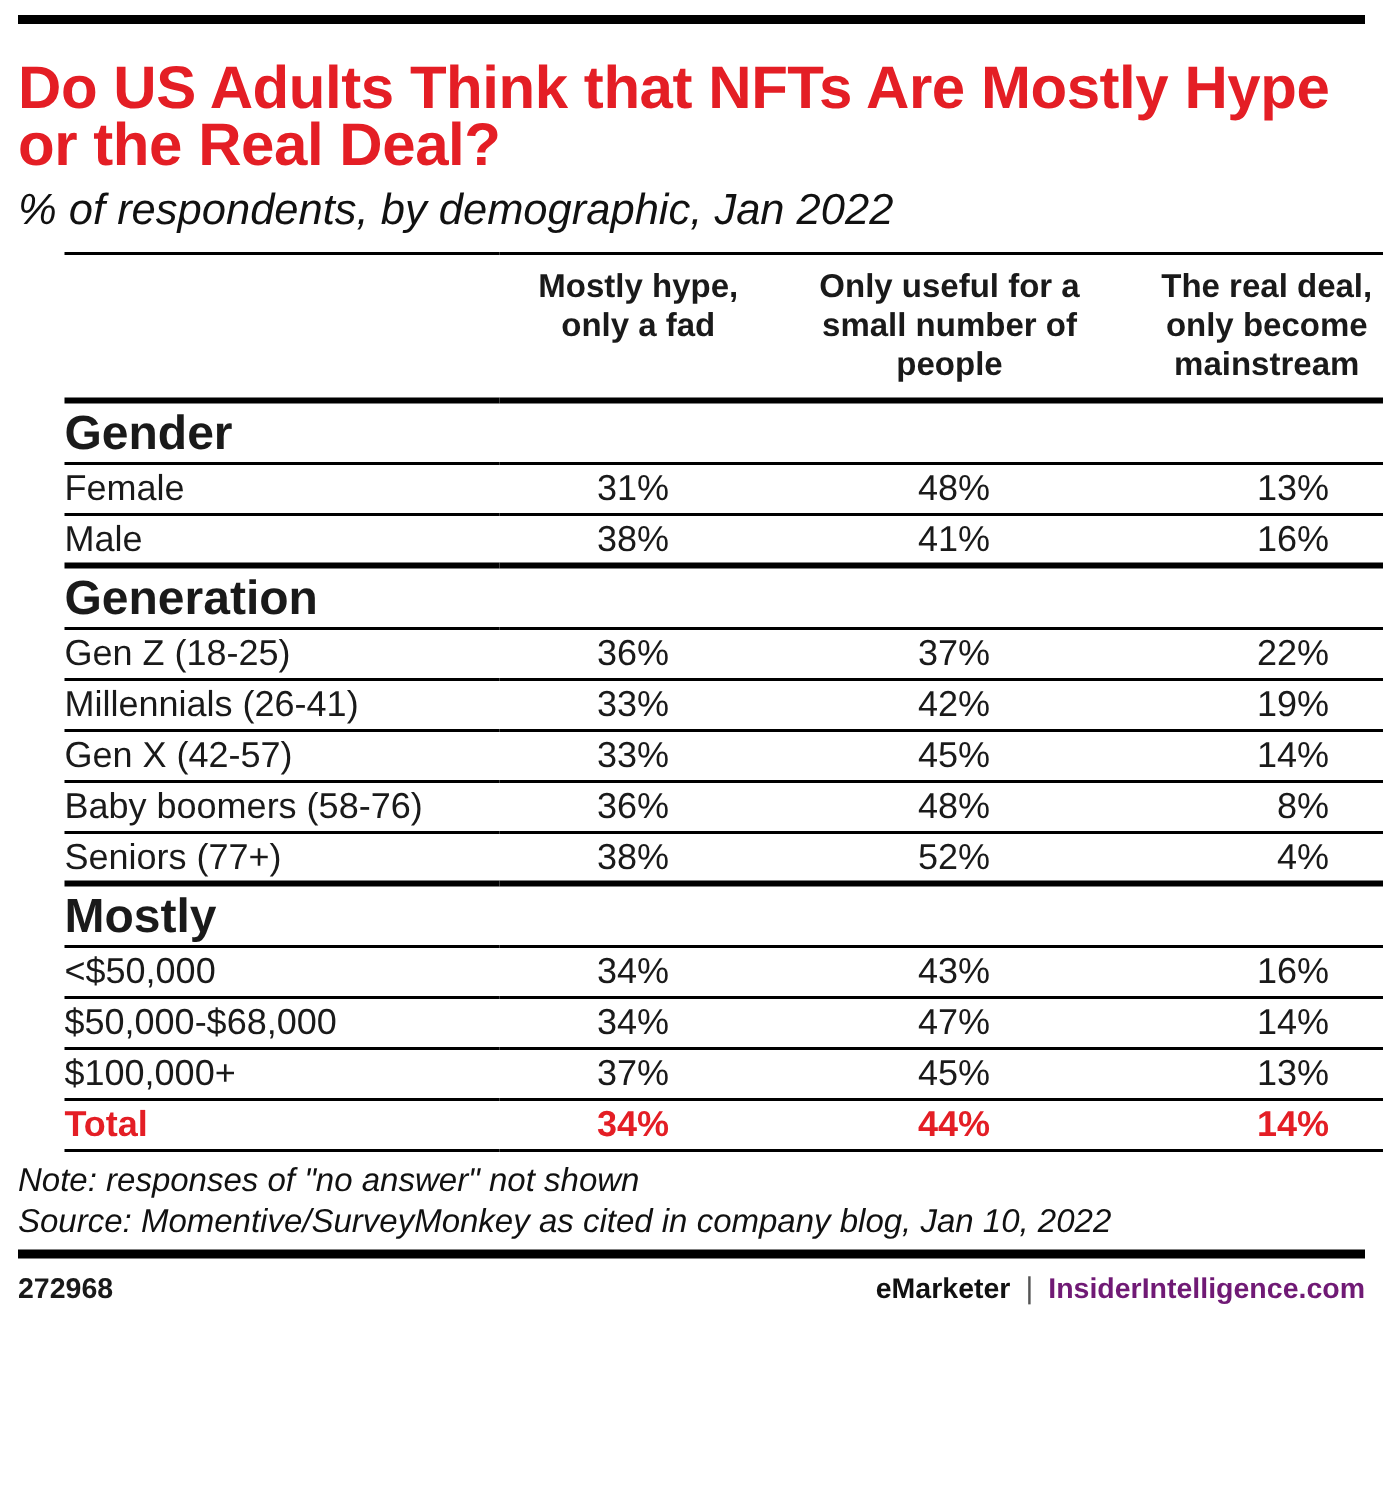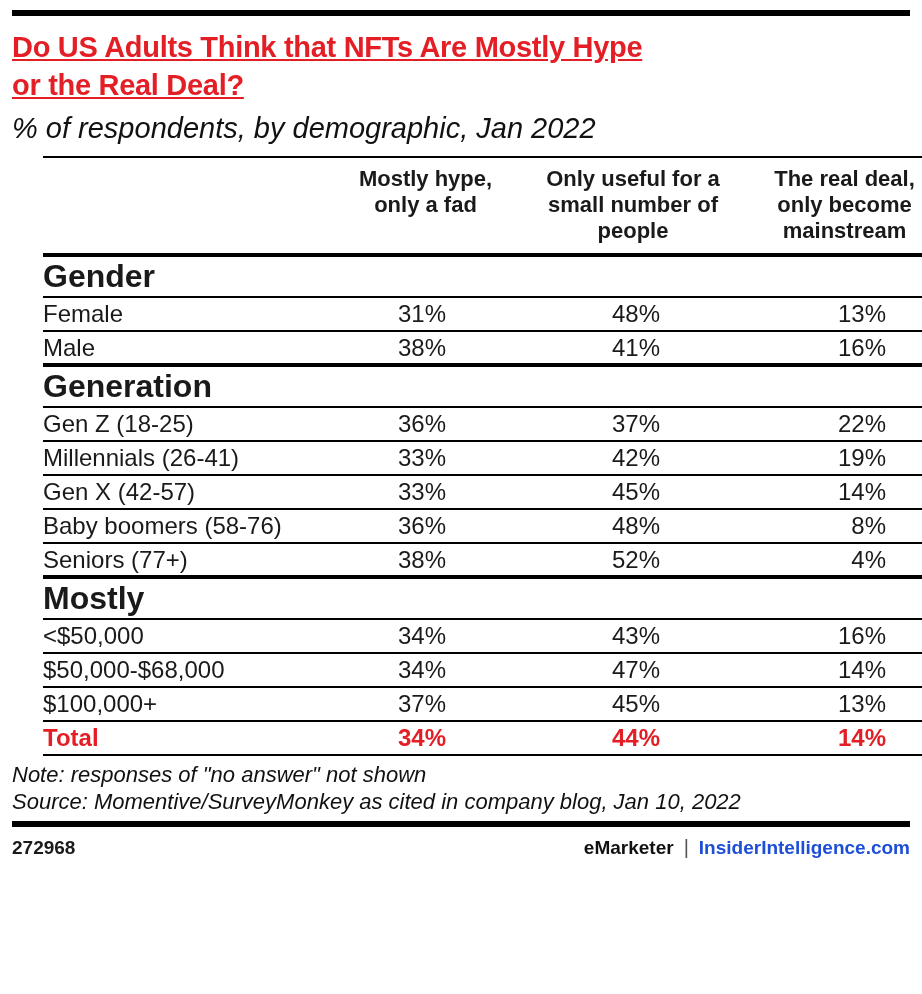--- a/index.html
+++ b/index.html
@@ -15,26 +15,25 @@
   .container { padding: 0 12px; }
 
   .topbar {
     height: 6px;
     background: #000;
     margin-top: 10px;
   }
 
   .title {
     color: #e41e25;
-    font-size: 29px;
+    font-size: 40px;
     line-height: 38px;
     font-weight: bold;
-    margin: 12px 0 0 0;
+    margin: 24px 0 0 0;
     letter-spacing: -0.3px;
-    text-decoration: underline;
   }
   .title span { display: block; }
 
   .subtitle {
     font-style: italic;
     font-size: 29px;
     line-height: 34px;
     margin-top: 7px;
     margin-bottom: 11px;
     color: #111;
@@ -110,21 +109,21 @@
     display: flex;
     justify-content: space-between;
     align-items: center;
     font-size: 19px;
     font-weight: bold;
     text-align: center;
   }
   .brand-group { display: flex; align-items: center; }
   .brand-emarketer { color: #111; }
   .brand-sep { color: #555; font-weight: normal; padding: 0 10px; font-size: 20px; }
-  .brand-site { color: #1d4ed8; }
+  .brand-site { color: #701a75; }
 </style>
 </head>
 <body>
 
 <div class="container">
 
   <div class="topbar"></div>
 
   <h1 class="title">
     <span>Do US Adults Think that NFTs Are Mostly Hype</span>

